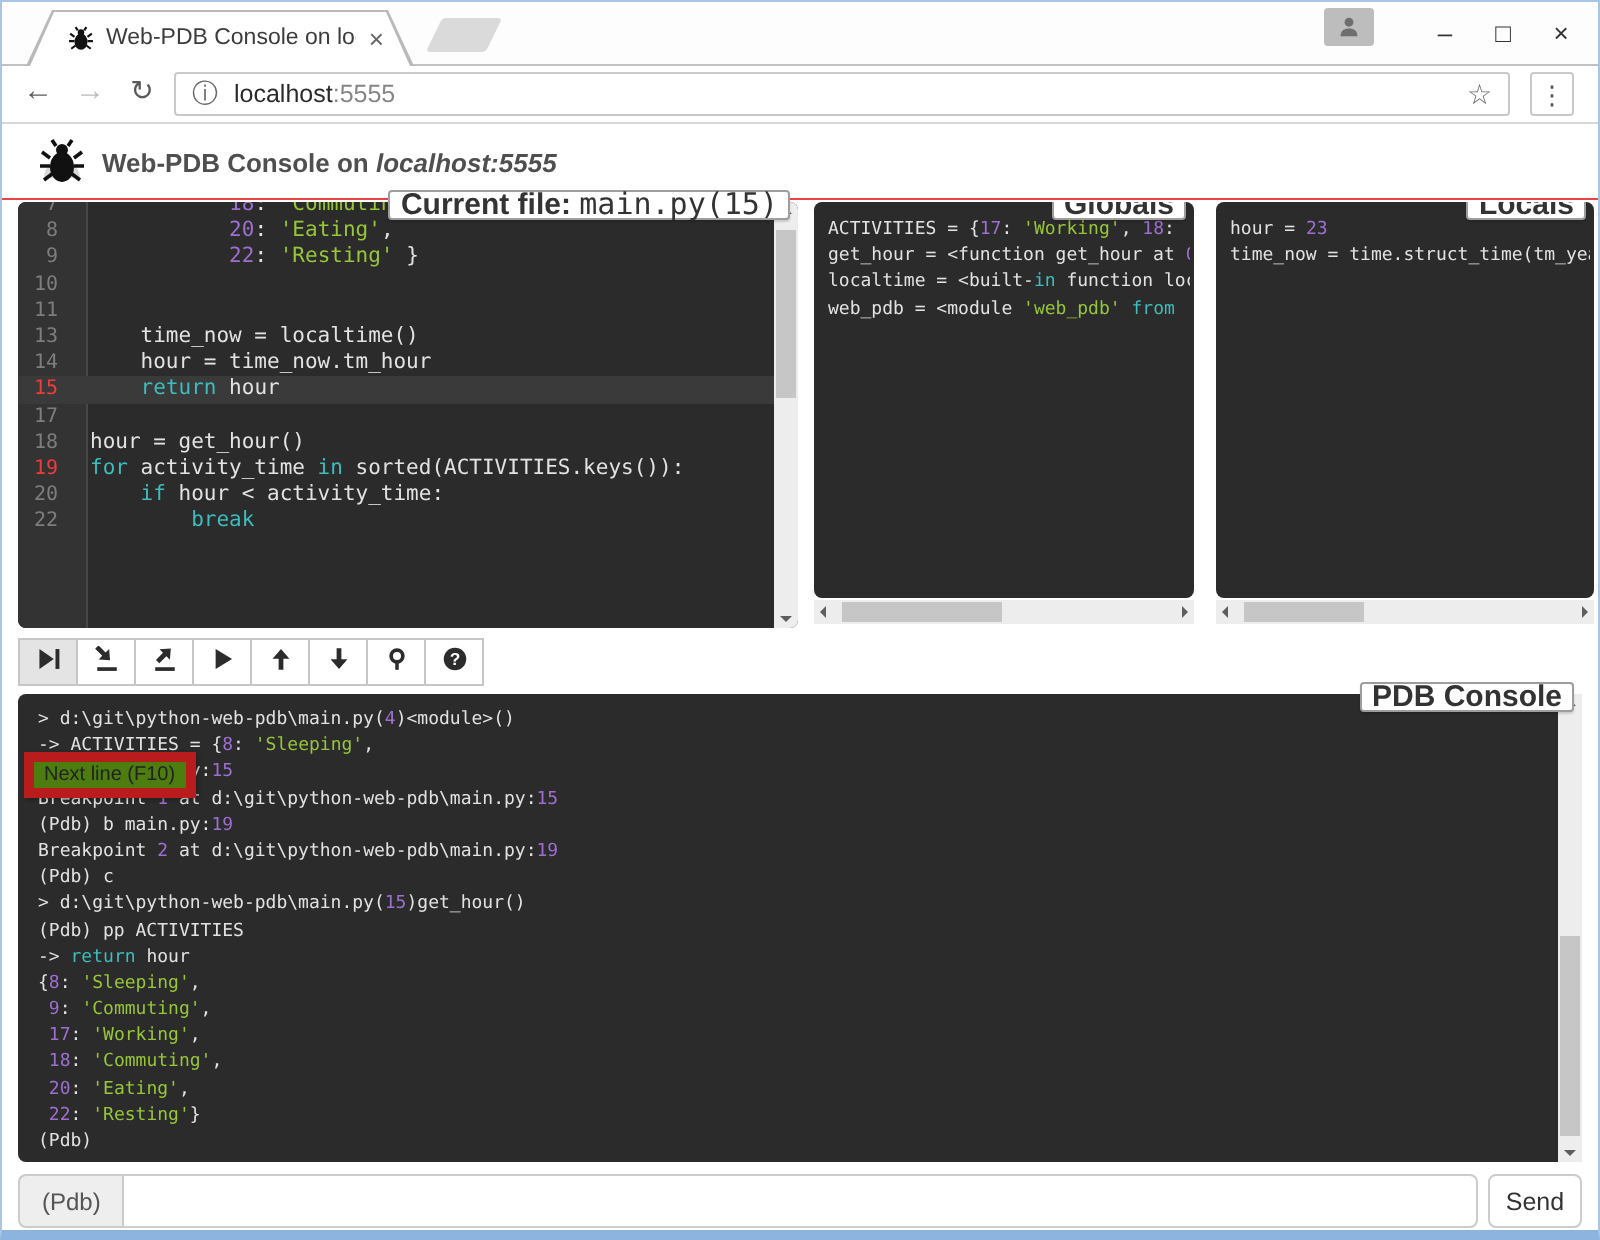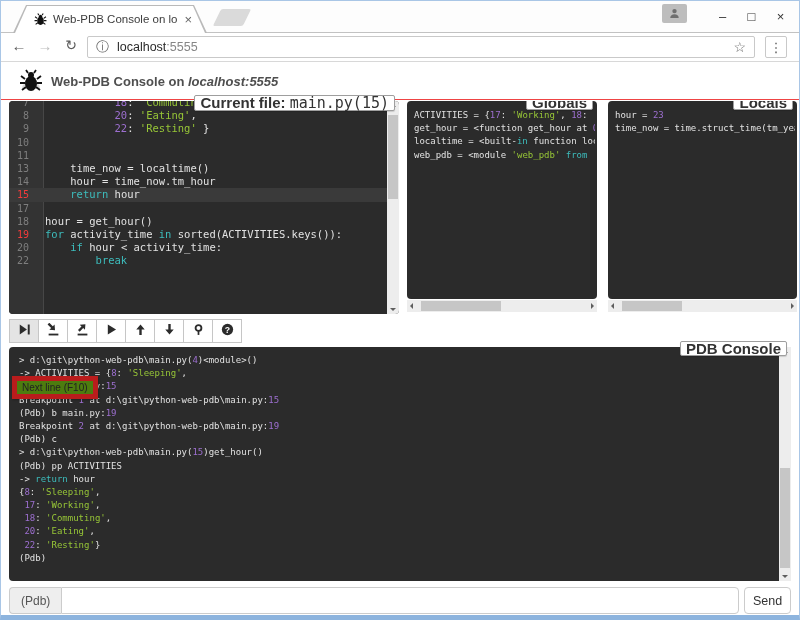--- a/index.html
+++ b/index.html
@@ -297,20 +297,21 @@
           <div class="tline"><span class="tk-pln">-&gt; ACTIVITIES = {</span><span class="tk-num">8</span><span class="tk-pln">: </span><span class="tk-str">'Sleeping'</span><span class="tk-pln">,</span></div>
           <div class="tline"><span class="tk-pln">(Pdb) b main.py:</span><span class="tk-num">15</span></div>
           <div class="tline"><span class="tk-pln">Breakpoint </span><span class="tk-num">1</span><span class="tk-pln"> at d:\git\python-web-pdb\main.py:</span><span class="tk-num">15</span></div>
           <div class="tline"><span class="tk-pln">(Pdb) b main.py:</span><span class="tk-num">19</span></div>
           <div class="tline"><span class="tk-pln">Breakpoint </span><span class="tk-num">2</span><span class="tk-pln"> at d:\git\python-web-pdb\main.py:</span><span class="tk-num">19</span></div>
           <div class="tline"><span class="tk-pln">(Pdb) c</span></div>
           <div class="tline"><span class="tk-pln">&gt; d:\git\python-web-pdb\main.py(</span><span class="tk-num">15</span><span class="tk-pln">)get_hour()</span></div>
           <div class="tline"><span class="tk-pln">(Pdb) pp ACTIVITIES</span></div>
           <div class="tline"><span class="tk-pln">-&gt; </span><span class="tk-kwd">return</span><span class="tk-pln"> hour</span></div>
           <div class="tline"><span class="tk-pln">{</span><span class="tk-num">8</span><span class="tk-pln">: </span><span class="tk-str">'Sleeping'</span><span class="tk-pln">,</span></div>
+          <div class="tline"><span class="tk-pln"> </span><span class="tk-num">9</span><span class="tk-pln">: </span><span class="tk-str">'Commuting'</span><span class="tk-pln">,</span></div>
           <div class="tline"><span class="tk-pln"> </span><span class="tk-num">17</span><span class="tk-pln">: </span><span class="tk-str">'Working'</span><span class="tk-pln">,</span></div>
           <div class="tline"><span class="tk-pln"> </span><span class="tk-num">18</span><span class="tk-pln">: </span><span class="tk-str">'Commuting'</span><span class="tk-pln">,</span></div>
           <div class="tline"><span class="tk-pln"> </span><span class="tk-num">20</span><span class="tk-pln">: </span><span class="tk-str">'Eating'</span><span class="tk-pln">,</span></div>
           <div class="tline"><span class="tk-pln"> </span><span class="tk-num">22</span><span class="tk-pln">: </span><span class="tk-str">'Resting'</span><span class="tk-pln">}</span></div>
           <div class="tline"><span class="tk-pln">(Pdb)</span></div>
         </div>
       <div class="vscroll">
         <span class="sb-ar ar-up"></span>
         <span class="sb-ar ar-dn"></span>
         <div class="sb-thumb" style="left:1px;right:1px;bottom:13px;height:100px;"></div>

